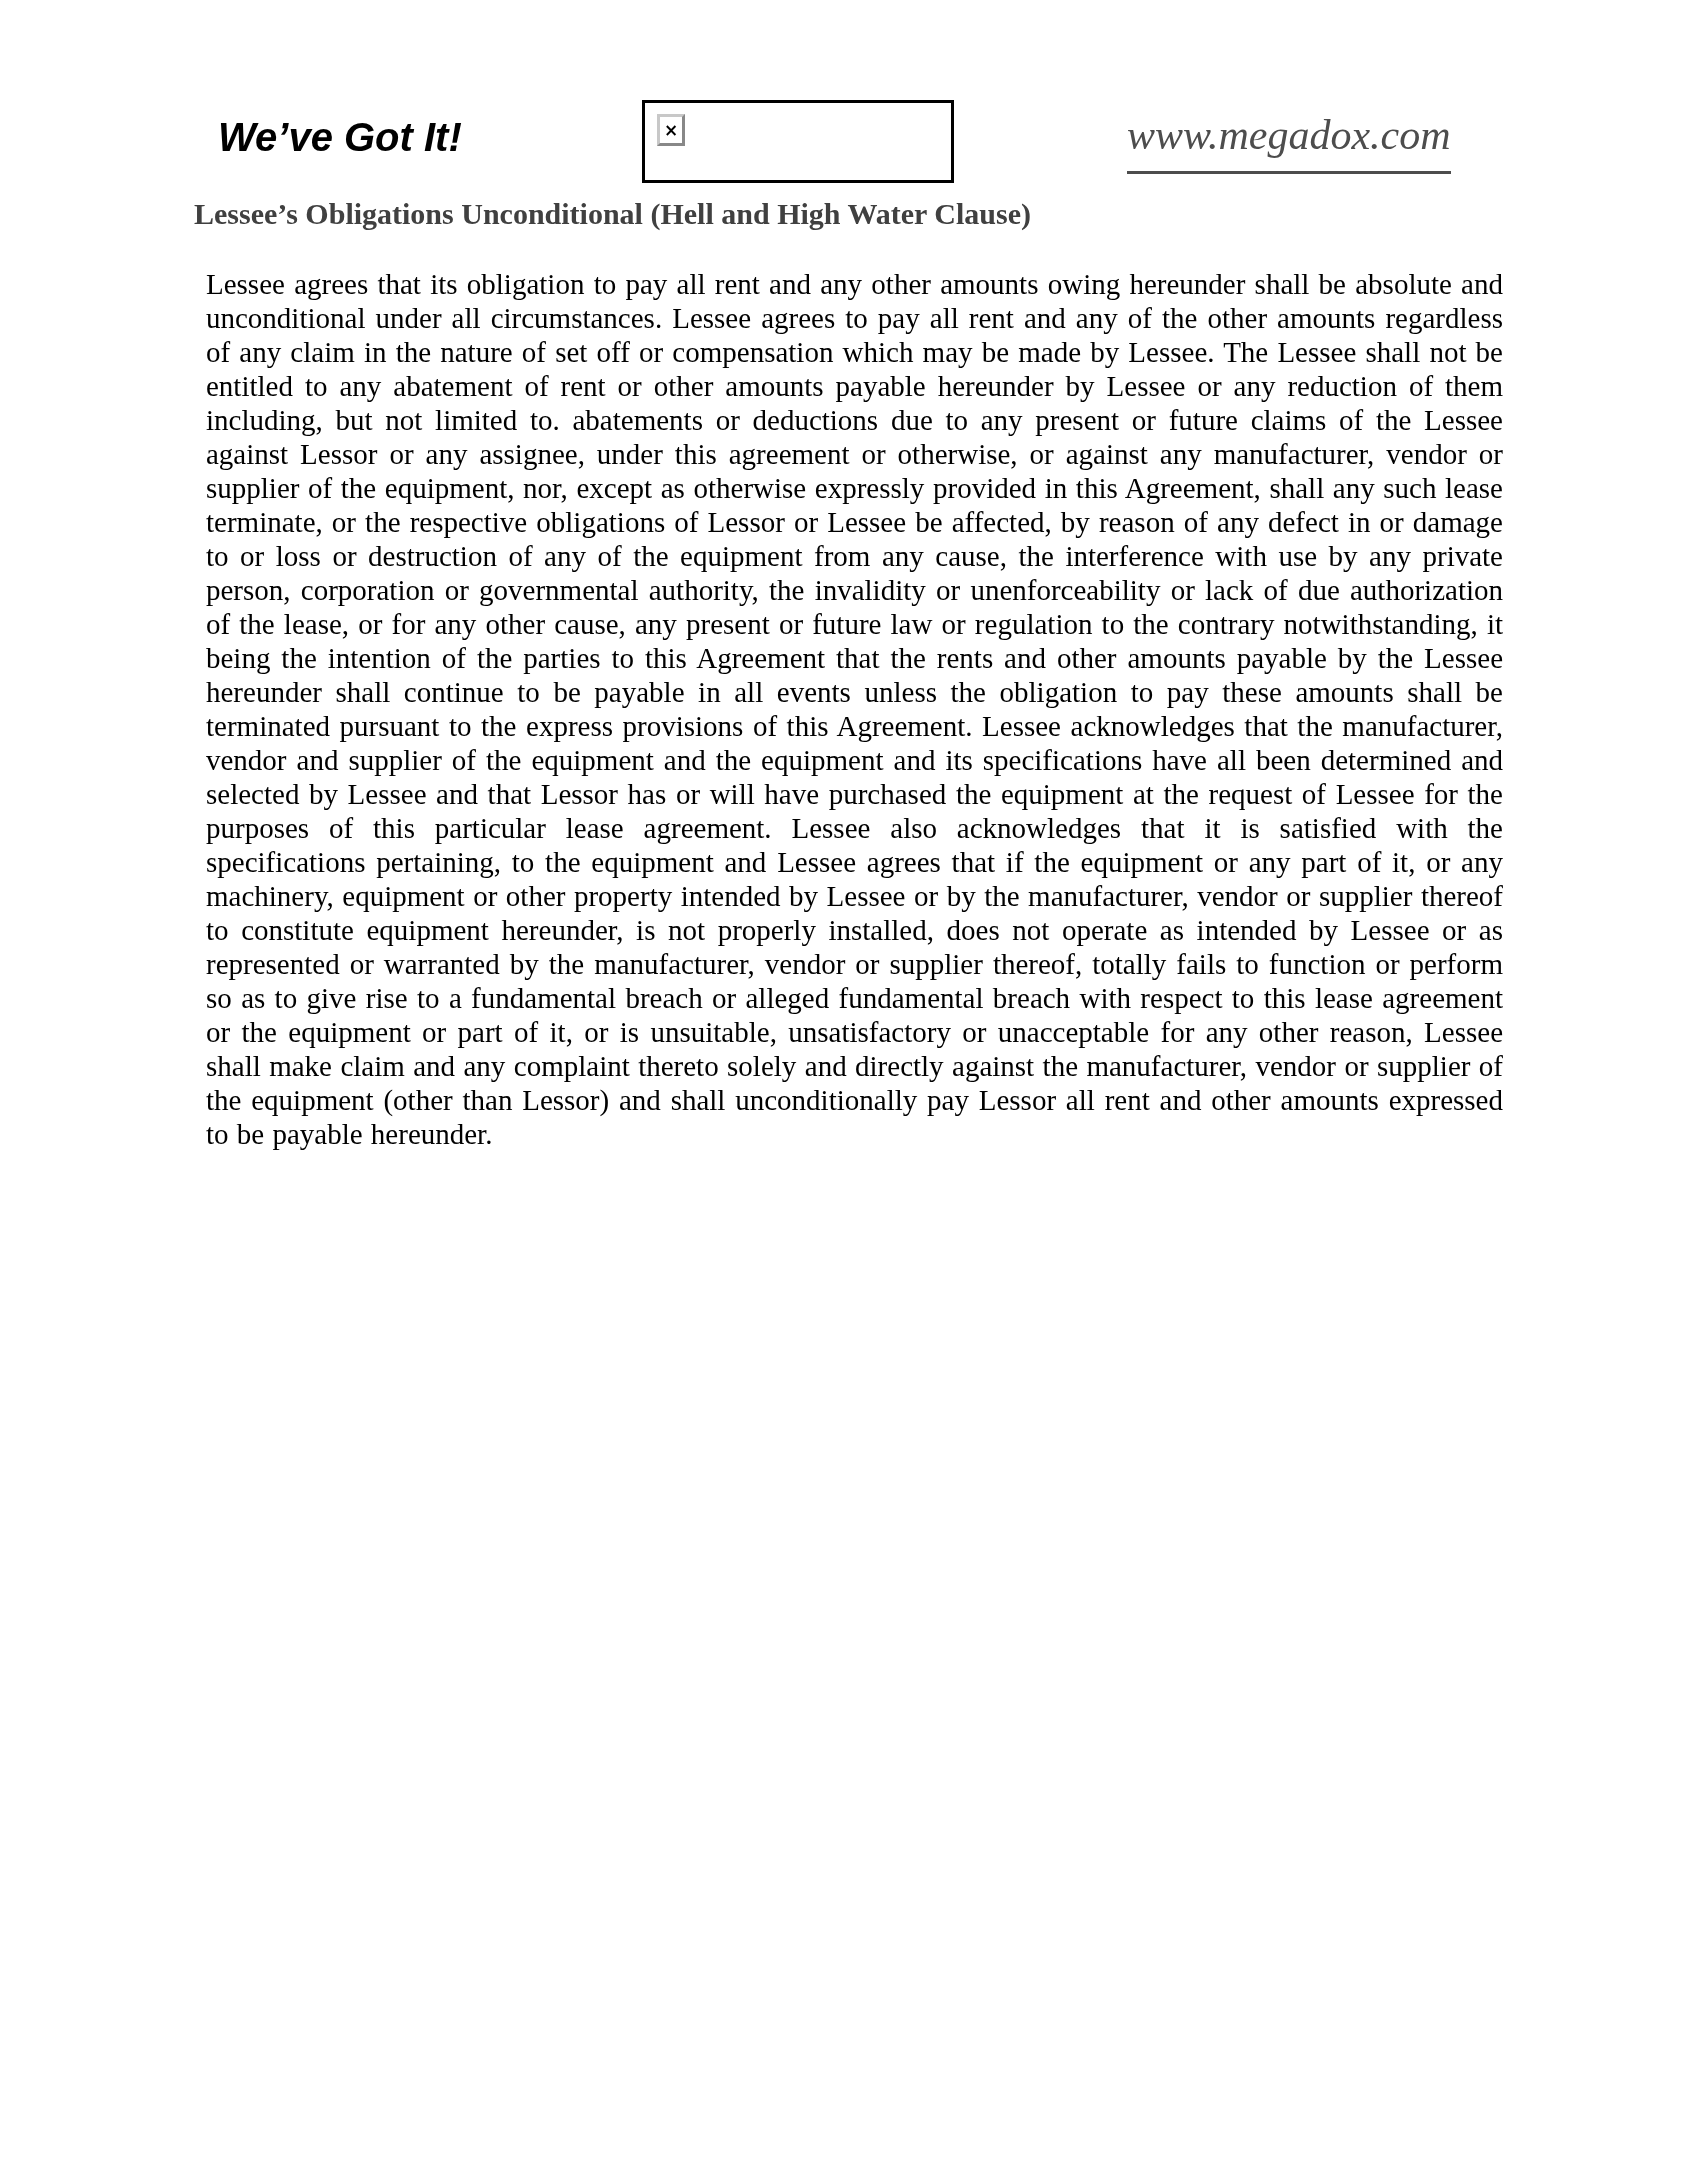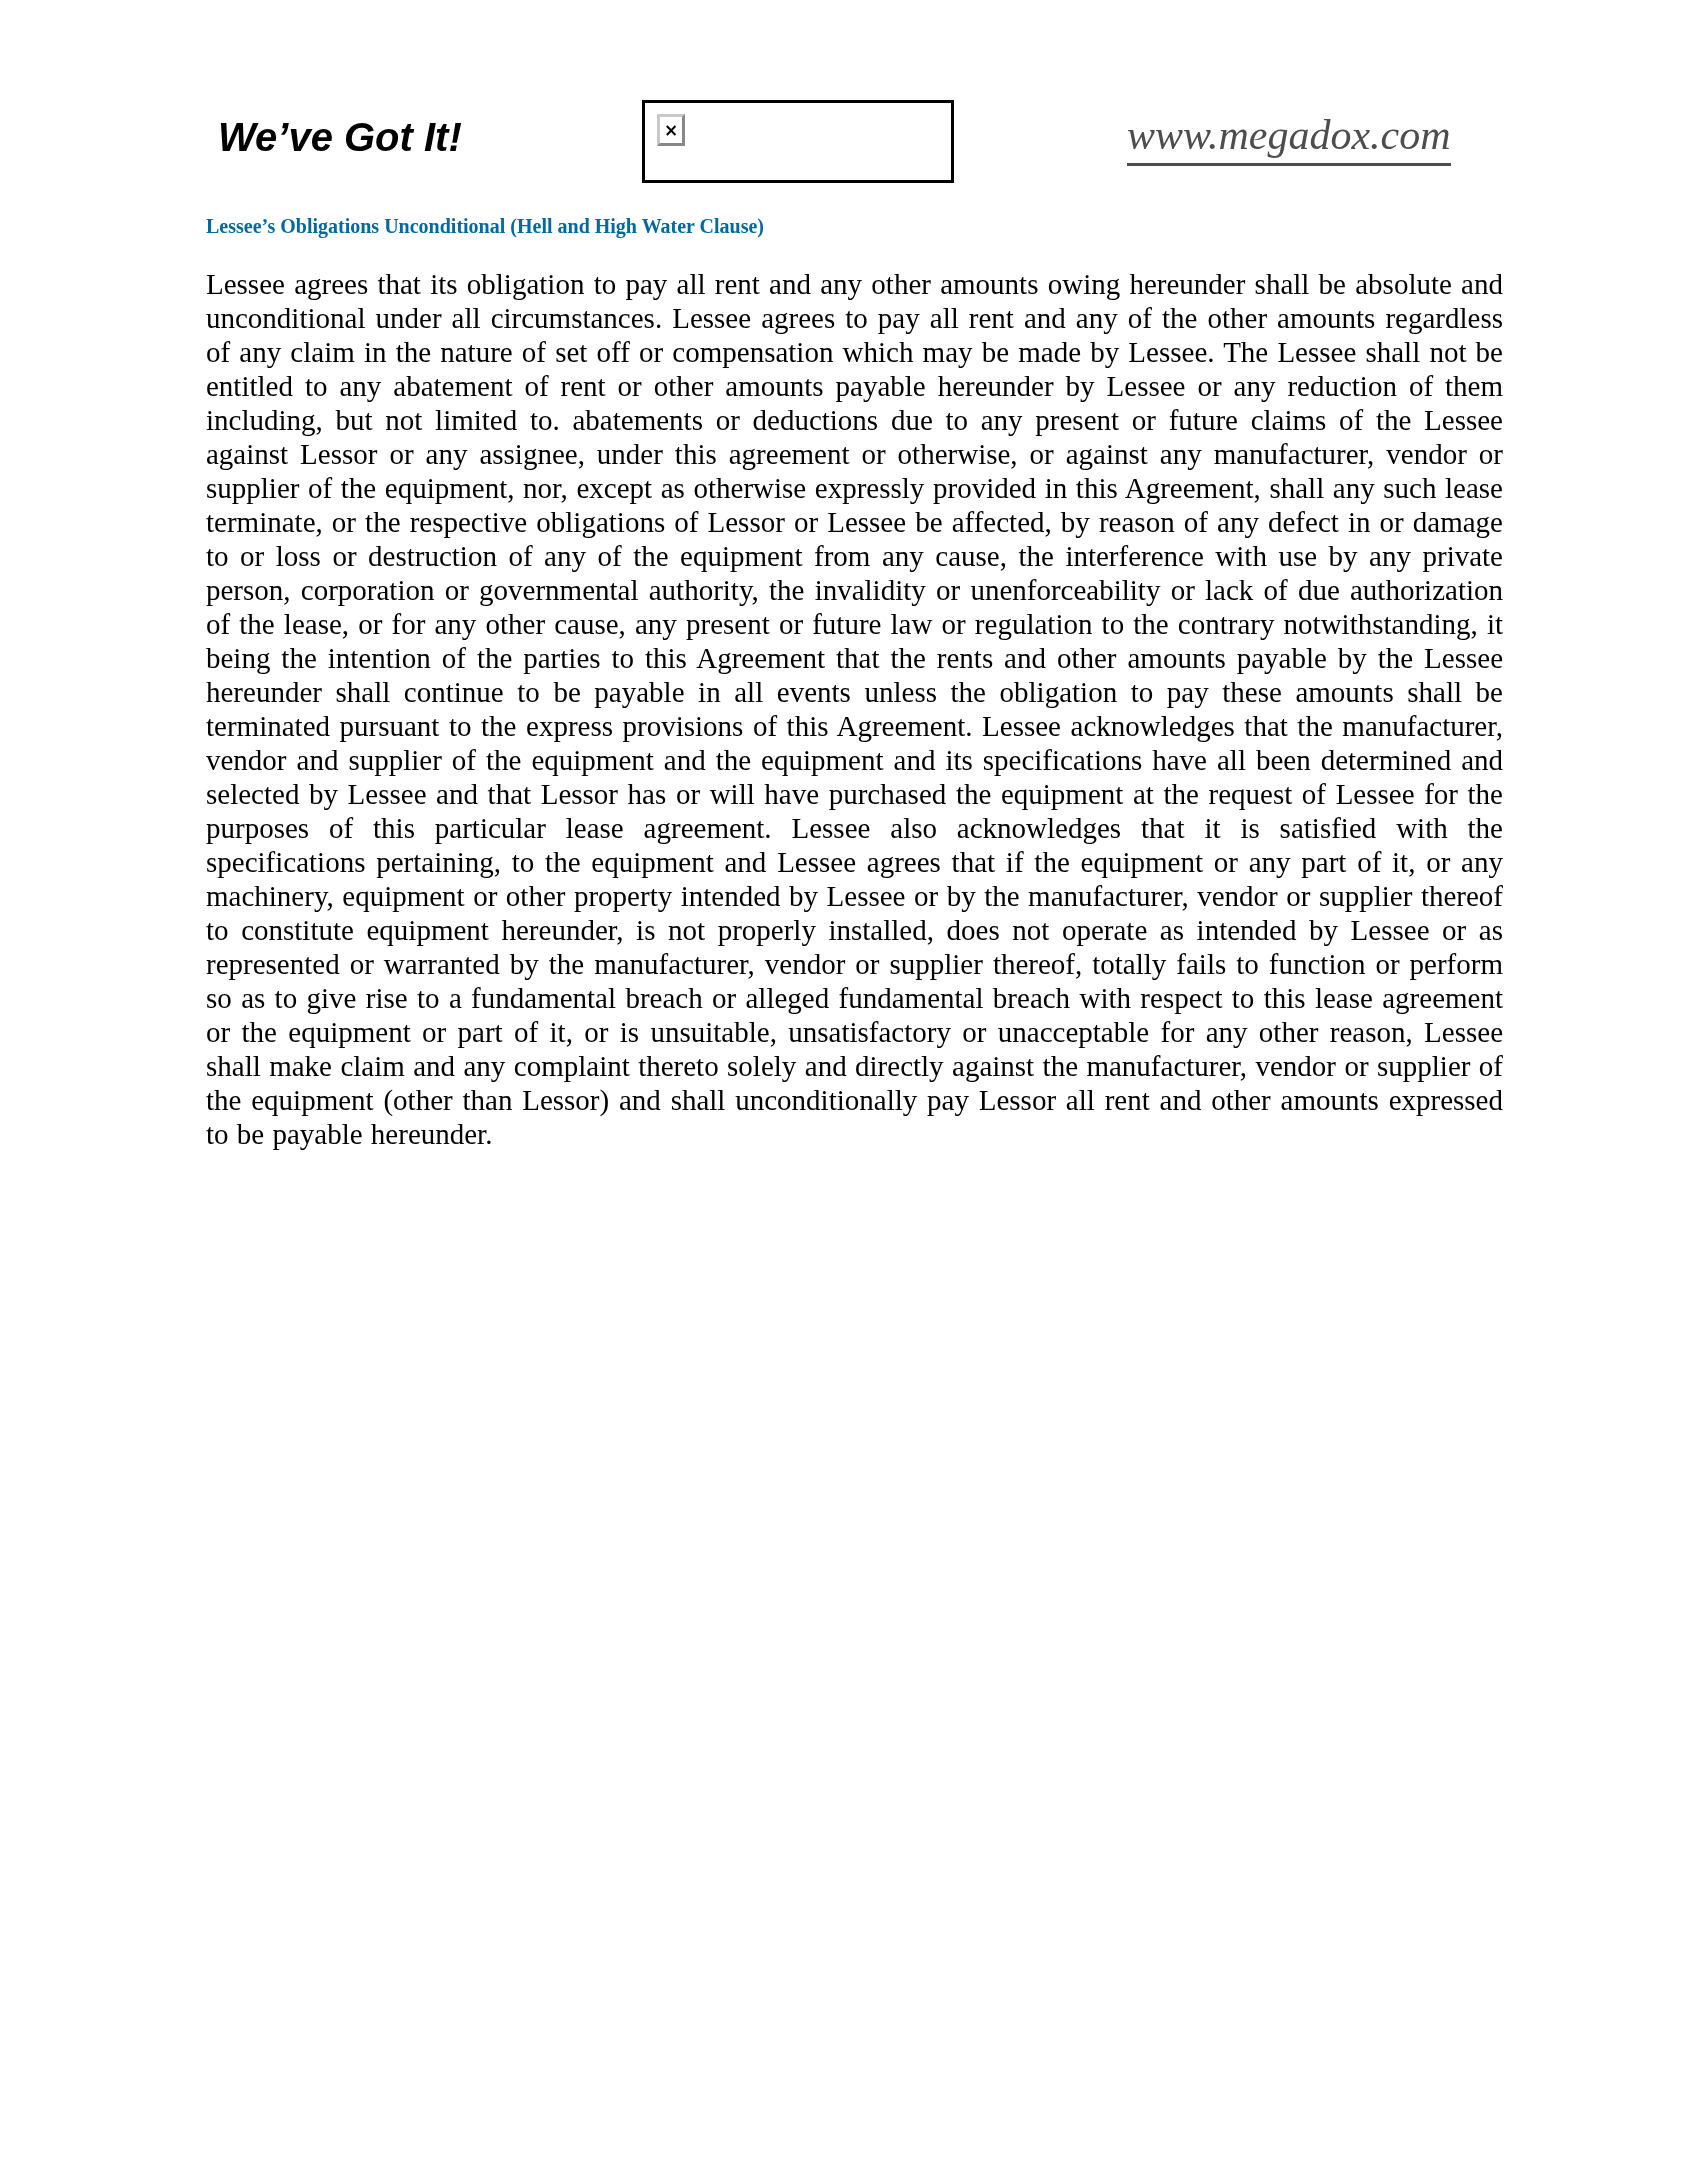--- a/index.html
+++ b/index.html
@@ -62,37 +62,37 @@
   .site-link {
     position: absolute;
     left: 1127px;
     top: 111px;
     font-family: "Liberation Serif", serif;
     font-style: italic;
     font-size: 42px;
     color: #4d4d4d;
     white-space: nowrap;
     border-bottom: 3px solid #4d4d4d;
-    padding-bottom: 4px;
+    padding-bottom: 12px;
     text-decoration: none;
     cursor: pointer;
   }
 
   
   .doc-title {
     position: absolute;
     left: 194px;
     top: 196px;
     width: 1297px;
-    margin: 12px;
+    margin: 0;
     font-family: "Liberation Serif", serif;
     font-weight: bold;
-    font-size: 20px;
+    font-size: 30px;
     line-height: 36px;
-    color: #0369a1;
+    color: #404040;
   }
   .doc-body {
     position: absolute;
     left: 194px;
     top: 255px;
     width: 1297px;
     margin: 12px;
     font-family: "Liberation Serif", serif;
     font-size: 29px;
     line-height: 34px;

